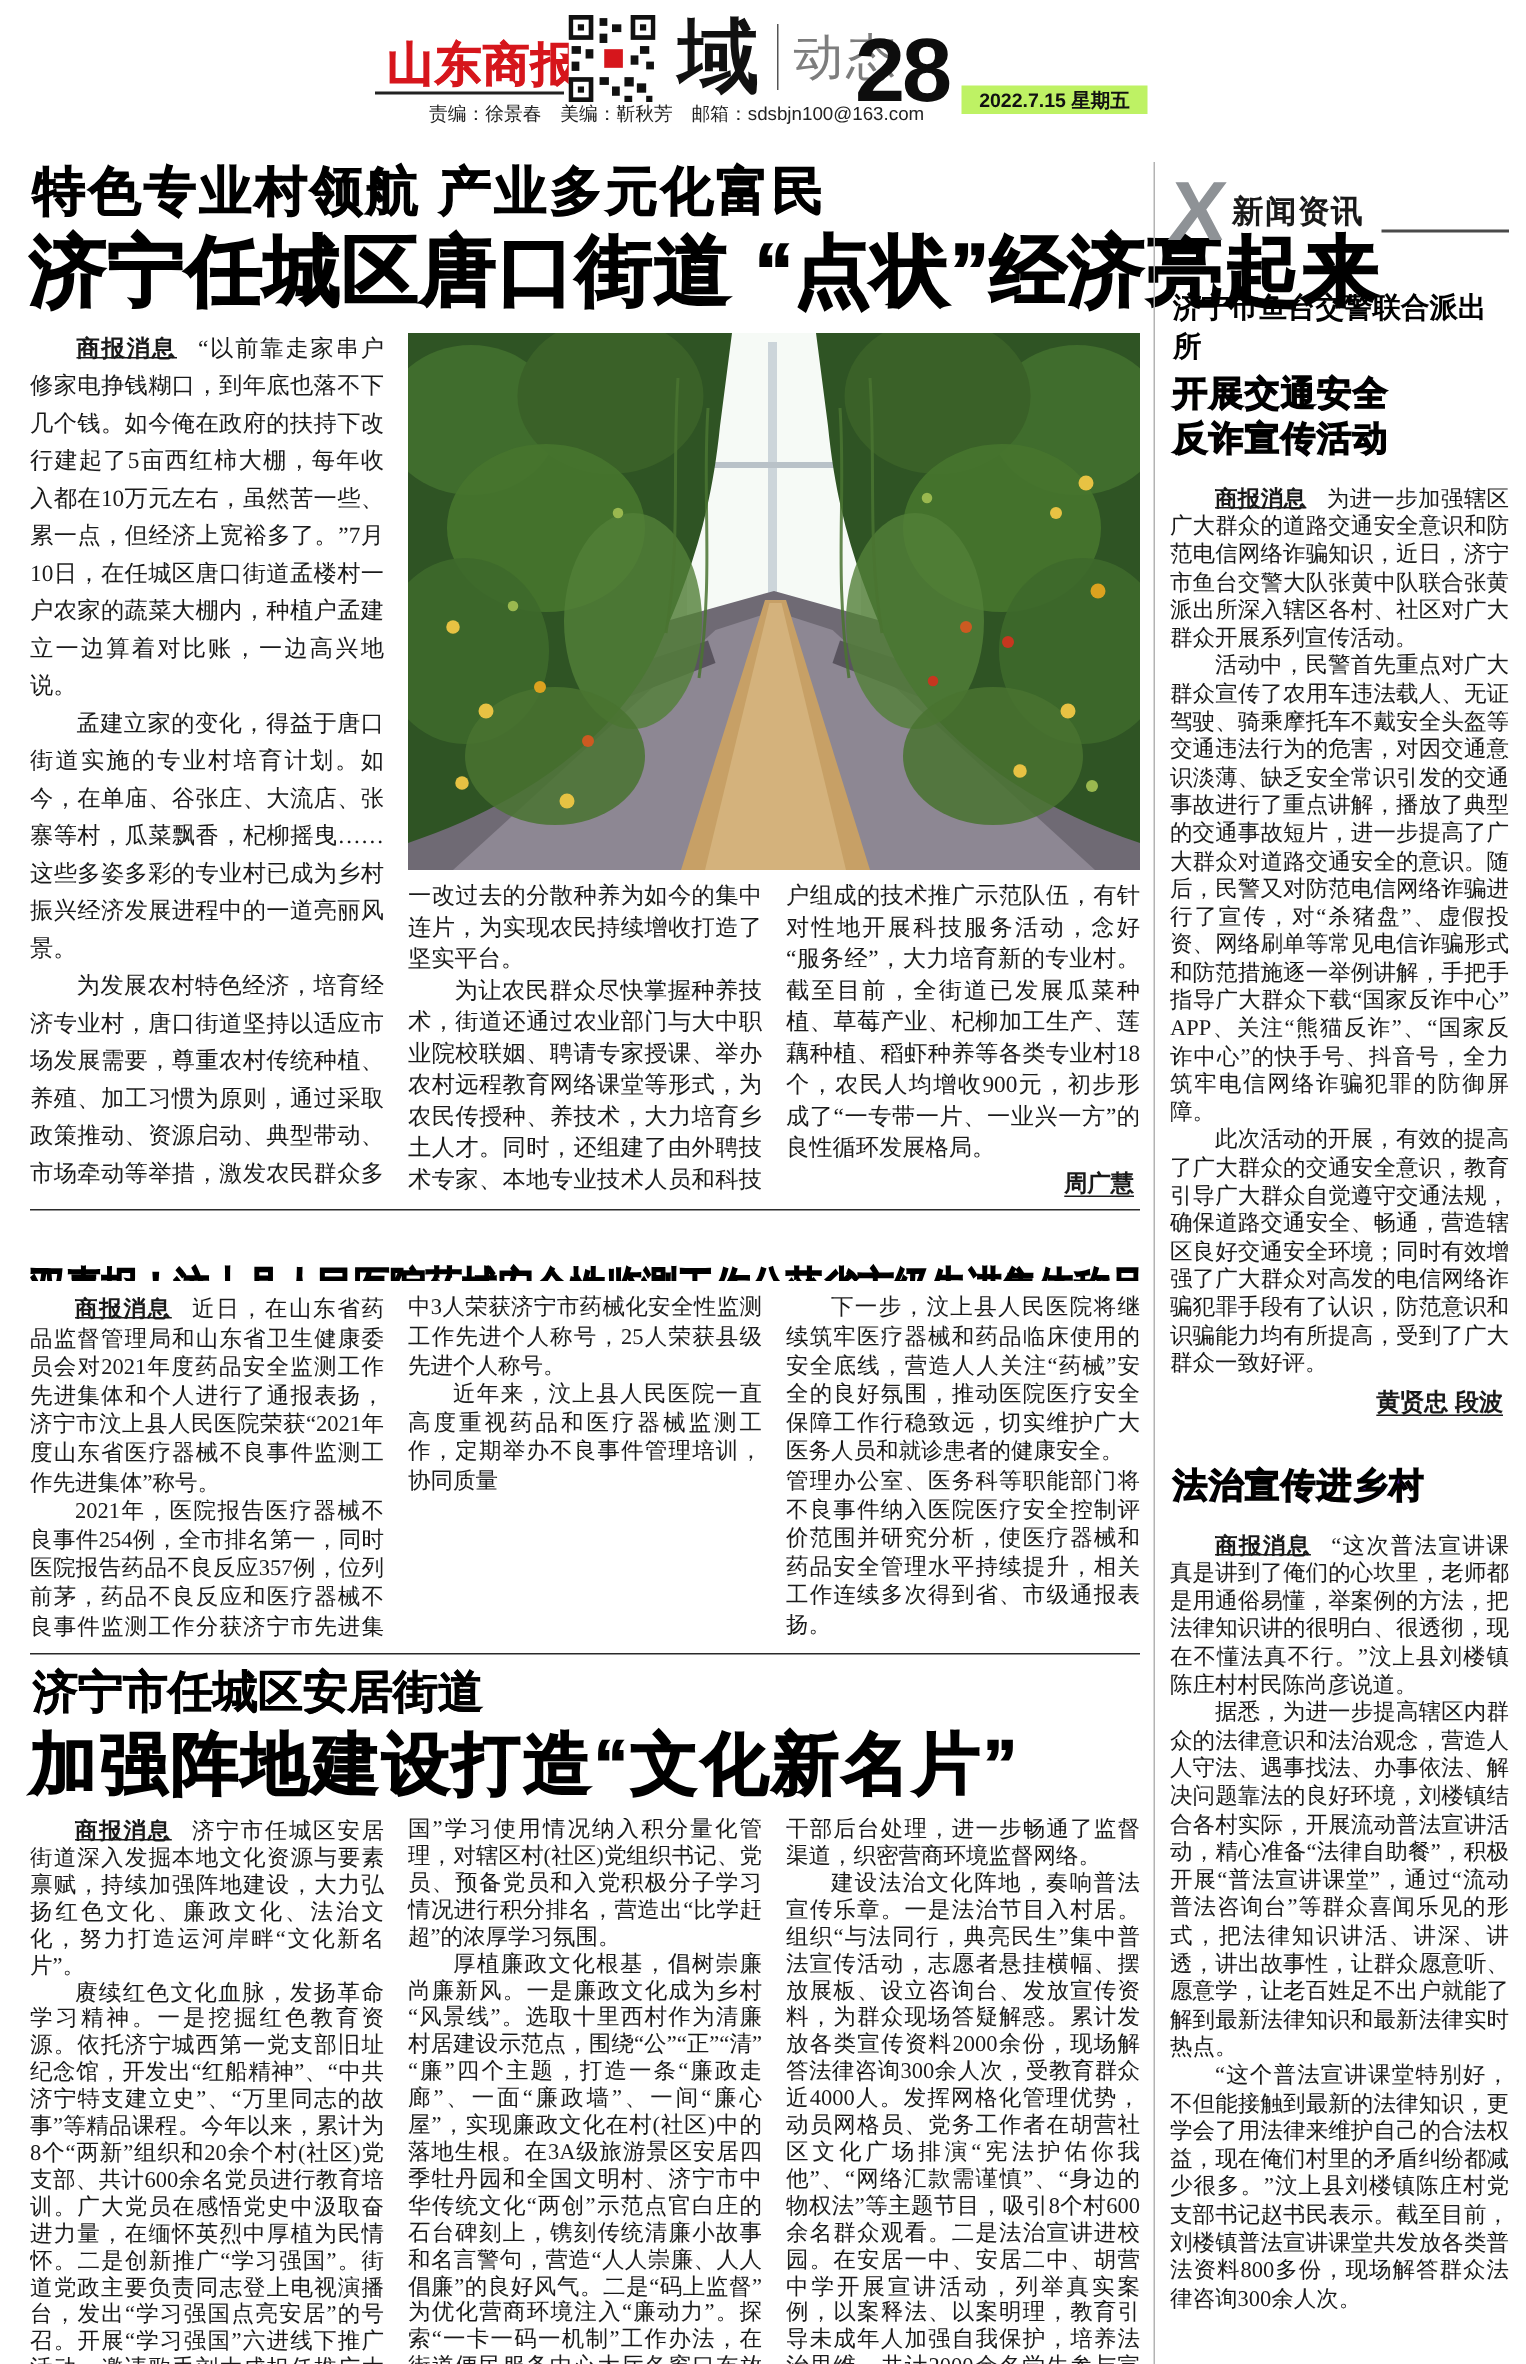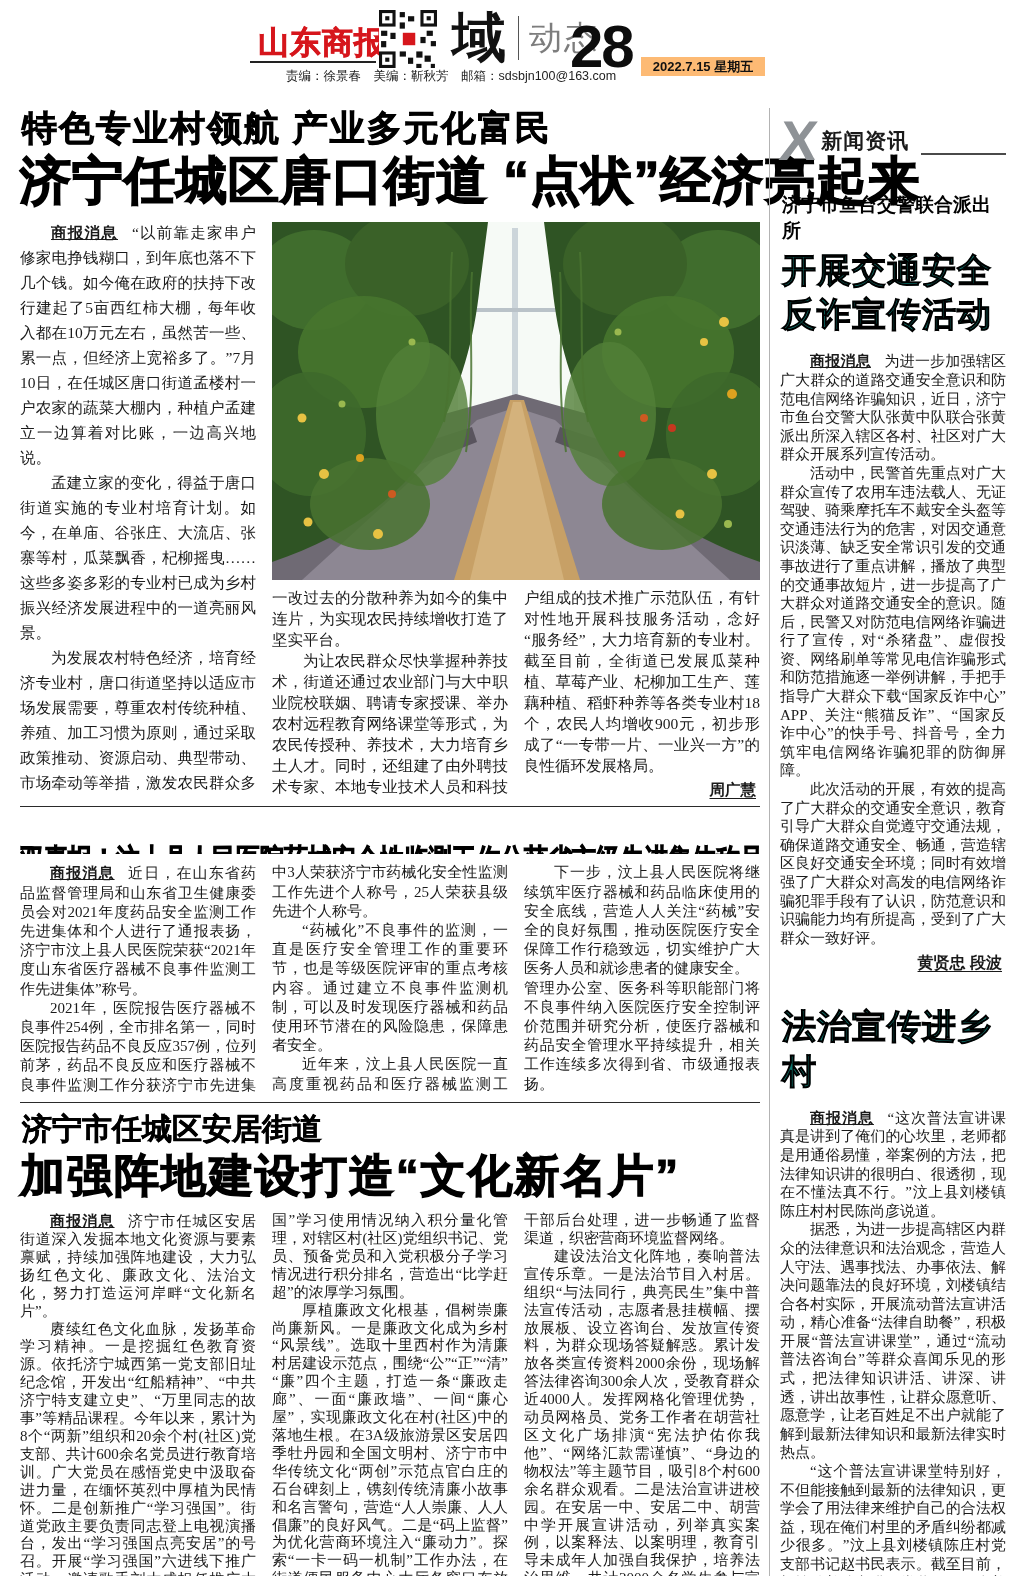--- a/index.html
+++ b/index.html
@@ -14,21 +14,21 @@
   .mast-rule{position:absolute;left:250px;top:61px;width:126px;height:2px;background:#222;}
   .editors{position:absolute;left:286px;top:68px;font-size:12.5px;color:#222;white-space:nowrap;
       font-family:"Liberation Sans","DejaVu Sans",sans-serif;text-align:center;}
   .qr{position:absolute;left:379px;top:10px;width:58px;height:58px;}
   .section-block{position:absolute;left:452px;top:8px;display:flex;align-items:center;}
   .sec-main{font-size:54px;font-weight:600;color:#111;line-height:60px;}
   .sec-vline{width:1px;height:44px;background:#555;margin:0 10px 0 12px;}
   .sec-sub{font-size:33px;color:#7d7d7d;letter-spacing:2px;}
   .page-num{position:absolute;left:570px;top:12px;font-family:"Liberation Sans","DejaVu Sans",sans-serif;
       font-size:60px;font-weight:800;letter-spacing:-2px;color:#0d0d0d;}
-  .date-box{position:absolute;left:641px;top:57px;width:124px;height:19px;background:#fdba74;
+  .date-box{position:absolute;left:641px;top:57px;width:124px;height:19px;background:#bef264;
       font-family:"Liberation Sans","DejaVu Sans",sans-serif;font-size:13px;font-weight:700;color:#111;
       text-align:center;line-height:19px;}
 
   
   .content{display:flex;padding:0 11px 0 20px;}
   .left-area{width:740px;flex:none;}
   .vsep{width:1px;background:#b3b3b3;margin:4px 10px 0 9px;flex:none;}
   .sidebar{flex:1;min-width:0;}
 
   .sep{border:none;border-top:1px solid #2a2a2a;margin:7px 0 0 0;}
@@ -75,21 +75,21 @@
   .side-header{display:flex;align-items:flex-end;margin:14px 0 0 0;}
   .x-logo{font-family:"Liberation Sans","DejaVu Sans",sans-serif;font-size:56px;line-height:46px;
       color:#8e9296;font-weight:700;margin-right:4px;transform:skewX(-6deg);}
   .side-title{font-size:21px;font-weight:700;padding-bottom:9px;letter-spacing:1px;
       font-family:"Liberation Sans","DejaVu Sans",sans-serif;}
   .side-rule{flex:1;height:2px;background:#4a4a4a;margin:0 0 9px 12px;}
   .side-article{margin-top:28px;}
   .side-kicker{margin:0 0 4px 2px;font-family:"Liberation Sans","DejaVu Sans",sans-serif;
       font-size:19px;font-weight:700;color:#000;}
   .side-big{margin:0 0 16px 2px;font-family:"Liberation Sans","DejaVu Sans",sans-serif;
-      font-size:34px;font-weight:900;-webkit-text-stroke:.9px #000;color:#0f766e;line-height:1.3;letter-spacing:1px;}
+      font-size:23px;font-weight:900;-webkit-text-stroke:.9px #000;color:#4c1d95;line-height:1.3;letter-spacing:1px;}
   .side-article .para{font-size:15px;line-height:18.6px;}
   .side-article .byline{margin-top:6px;}
   .side-article.law{margin-top:30px;}
 </style>
 </head>
 <body>
 
 <div class="page">
 
   <header class="masthead">
@@ -236,21 +236,20 @@
         <div class="mid-headline-wrap">
           <h2 class="mid-headline">双喜报！汶上县人民医院药械安全性监测工作分获省市级先进集体称号</h2>
         </div>
         <div class="hos-body">
           <div>
             <p class="para"><b class="wire">商报消息</b><span>近日，在山东省药品监督管理局和山东省卫生健康委员会对2021年度药品安全监测工作先进集体和个人进行了通报表扬，济宁市汶上县人民医院荣获“2021年度山东省医疗器械不良事件监测工作先进集体”称号。</span></p>
             <p class="para">2021年，医院报告医疗器械不良事件254例，全市排名第一，同时医院报告药品不良反应357例，位列前茅，药品不良反应和医疗器械不良事件监测工作分获济宁市先进集体称号，其</p>
           </div>
           <div>
             <p class="para cont">中3人荣获济宁市药械化安全性监测工作先进个人称号，25人荣获县级先进个人称号。</p>
-            <p class="para">“药械化”不良事件的监测，一直是医疗安全管理工作的重要环节，也是等级医院评审的重点考核内容。通过建立不良事件监测机制，可以及时发现医疗器械和药品使用环节潜在的风险隐患，保障患者安全。</p>
             <p class="para">近年来，汶上县人民医院一直高度重视药品和医疗器械监测工作，定期举办不良事件管理培训，协同质量</p>
           </div>
           <div>
             <p class="para">下一步，汶上县人民医院将继续筑牢医疗器械和药品临床使用的安全底线，营造人人关注“药械”安全的良好氛围，推动医院医疗安全保障工作行稳致远，切实维护广大医务人员和就诊患者的健康安全。</p>
             <p class="para cont">管理办公室、医务科等职能部门将不良事件纳入医院医疗安全控制评价范围并研究分析，使医疗器械和药品安全管理水平持续提升，相关工作连续多次得到省、市级通报表扬。</p>
 
           </div>
         </div>
       </section>
 

